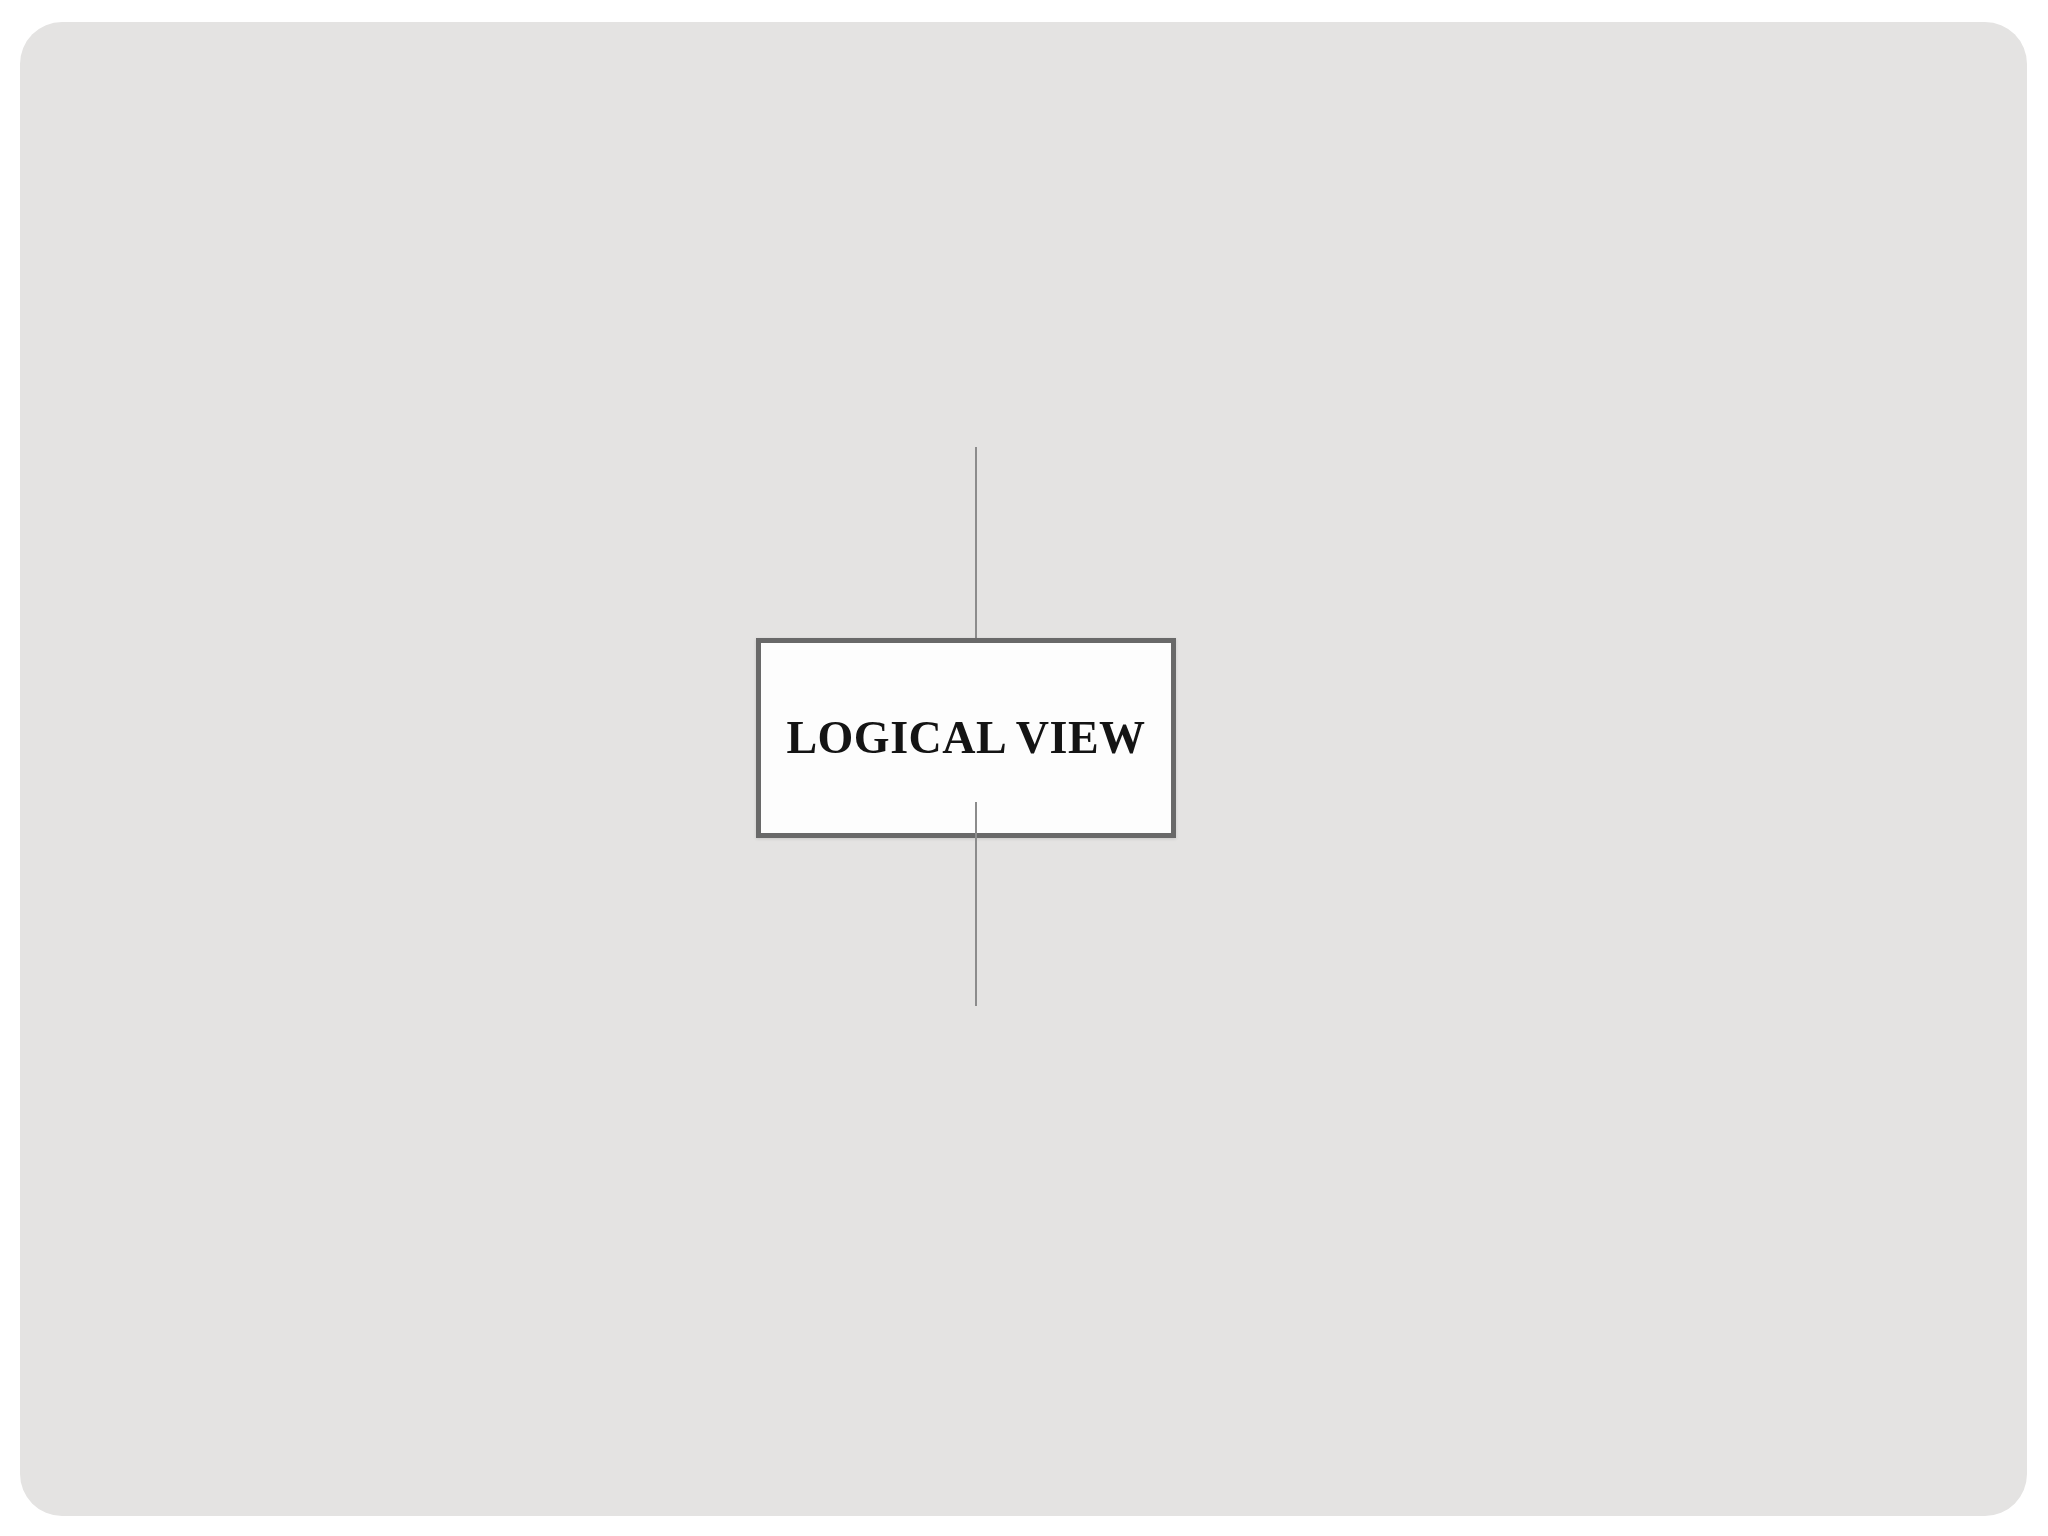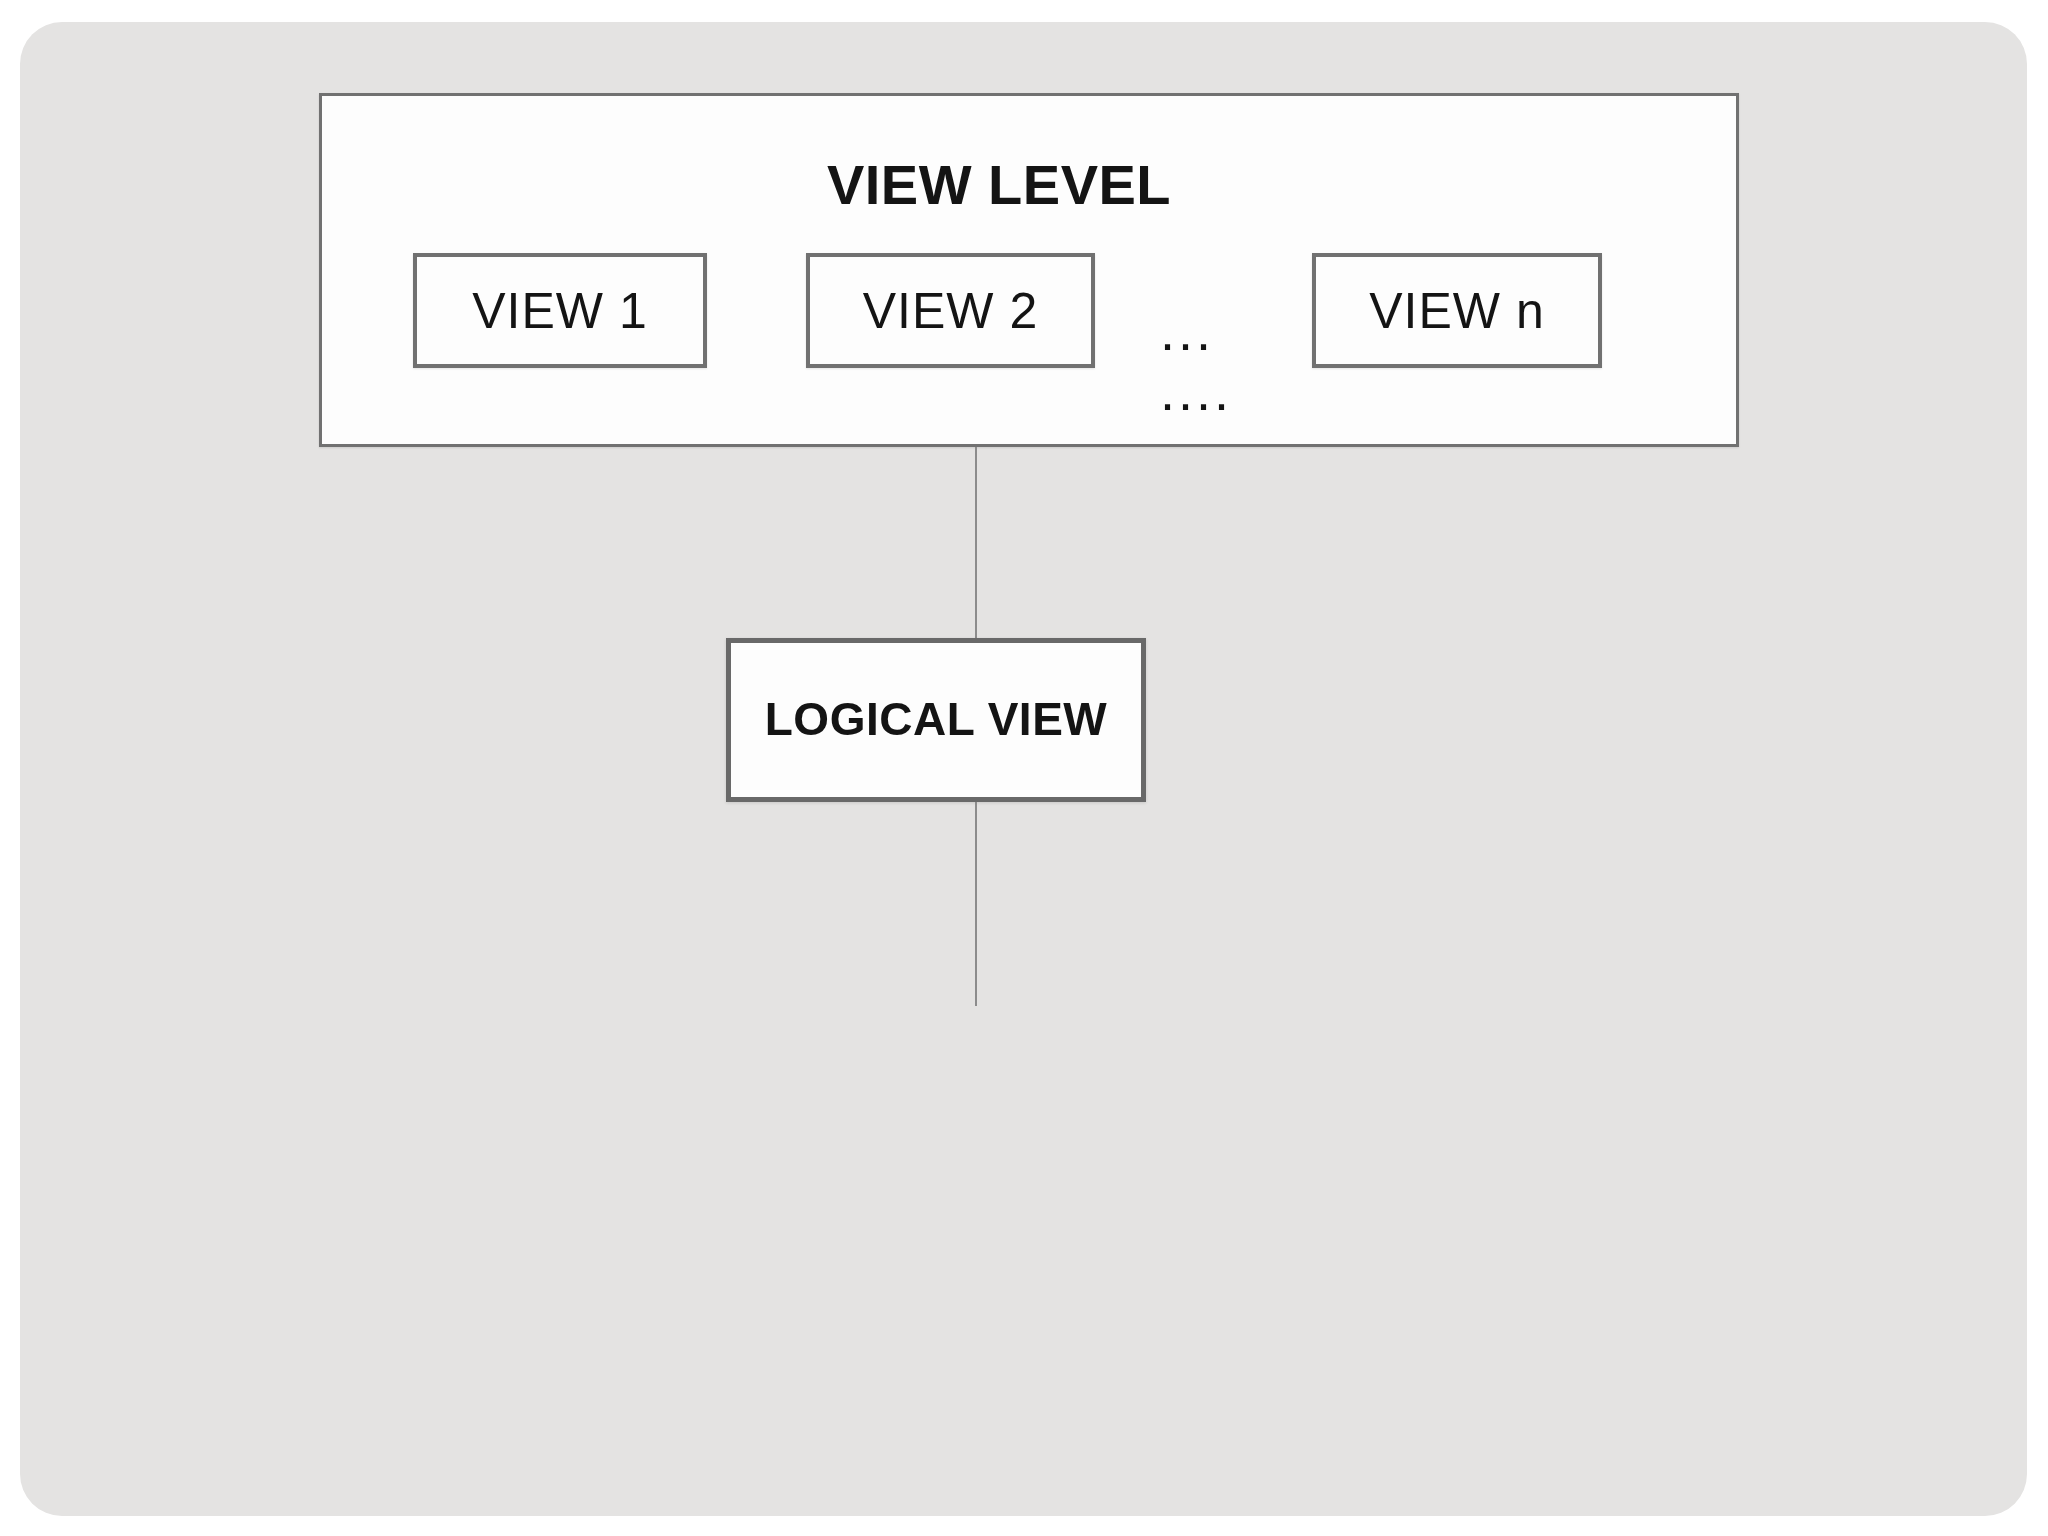--- a/index.html
+++ b/index.html
@@ -91,52 +91,31 @@
     border: 5px solid var(--heavy-box-border);
     display: flex;
     align-items: center;
     justify-content: center;
     text-align: center;
     font-size: 46px;
     font-weight: bold;
     letter-spacing: 0.5px;
     box-shadow: 0 1px 3px rgba(0,0,0,0.12);
   }
-  .logical-box  { left: 726px; top: 638px;  width: 420px; height: 164px; }
+  .logical-box  { left: 756px; top: 638px;  width: 420px; height: 200px; font-family: Liberation Serif, serif; }
   .physical-box { left: 765px; top: 1005px; width: 422px; height: 165px; }
   .level-box .label { white-space: pre-line; line-height: 1.13; }
 </style>
 </head>
 <body>
 
 <div id="canvas">
 
   <div class="slide-panel"></div>
 
-  <div class="view-level-box">
-
-    <div class="view-level-title">VIEW LEVEL</div>
-
-    <div class="vbox vbox-1">
-      <span>VIEW 1</span>
-    </div>
-
-    <div class="vbox vbox-2">
-      <span>VIEW 2</span>
-    </div>
-
-    <div class="dots dots-row1">...</div>
-
-    <div class="dots dots-row2">....</div>
-
-    <div class="vbox vbox-n">
-      <span>VIEW n</span>
-    </div>
-
-  </div>
 
   <div class="connector connector-top"></div>
 
   <div class="level-box logical-box">
     <span class="label">LOGICAL VIEW</span>
   </div>
 
   <div class="connector connector-bottom"></div>
 
 

